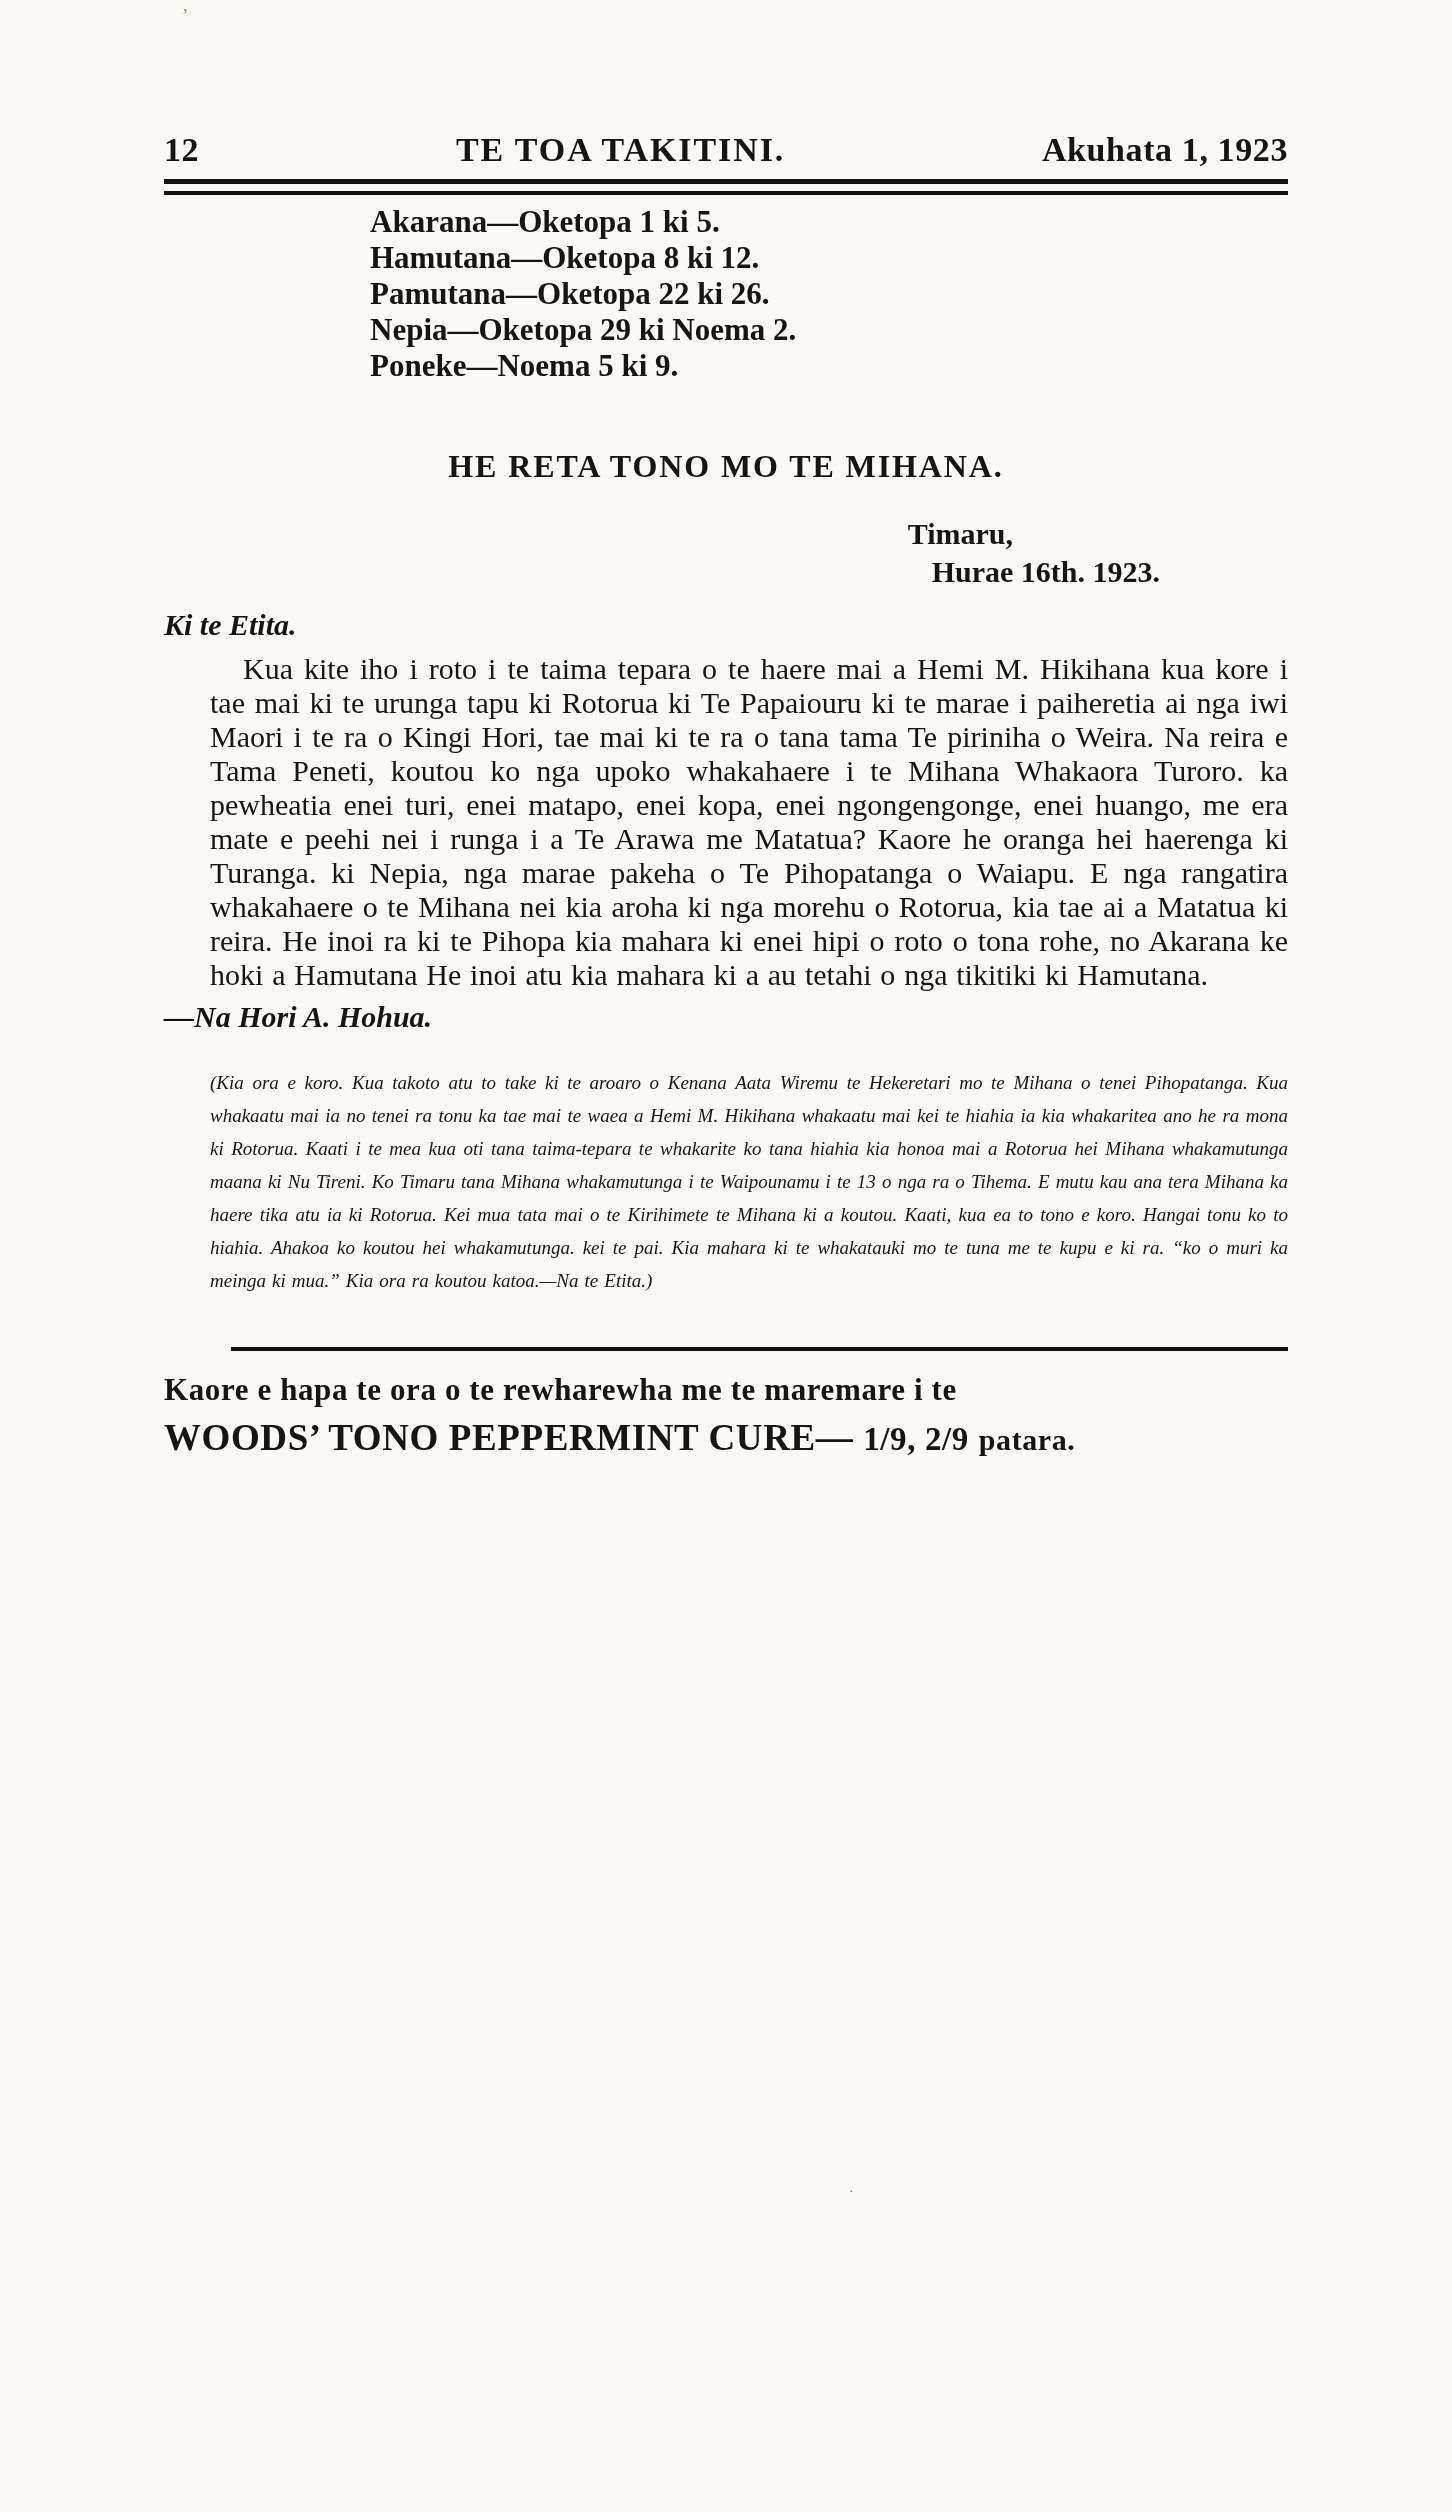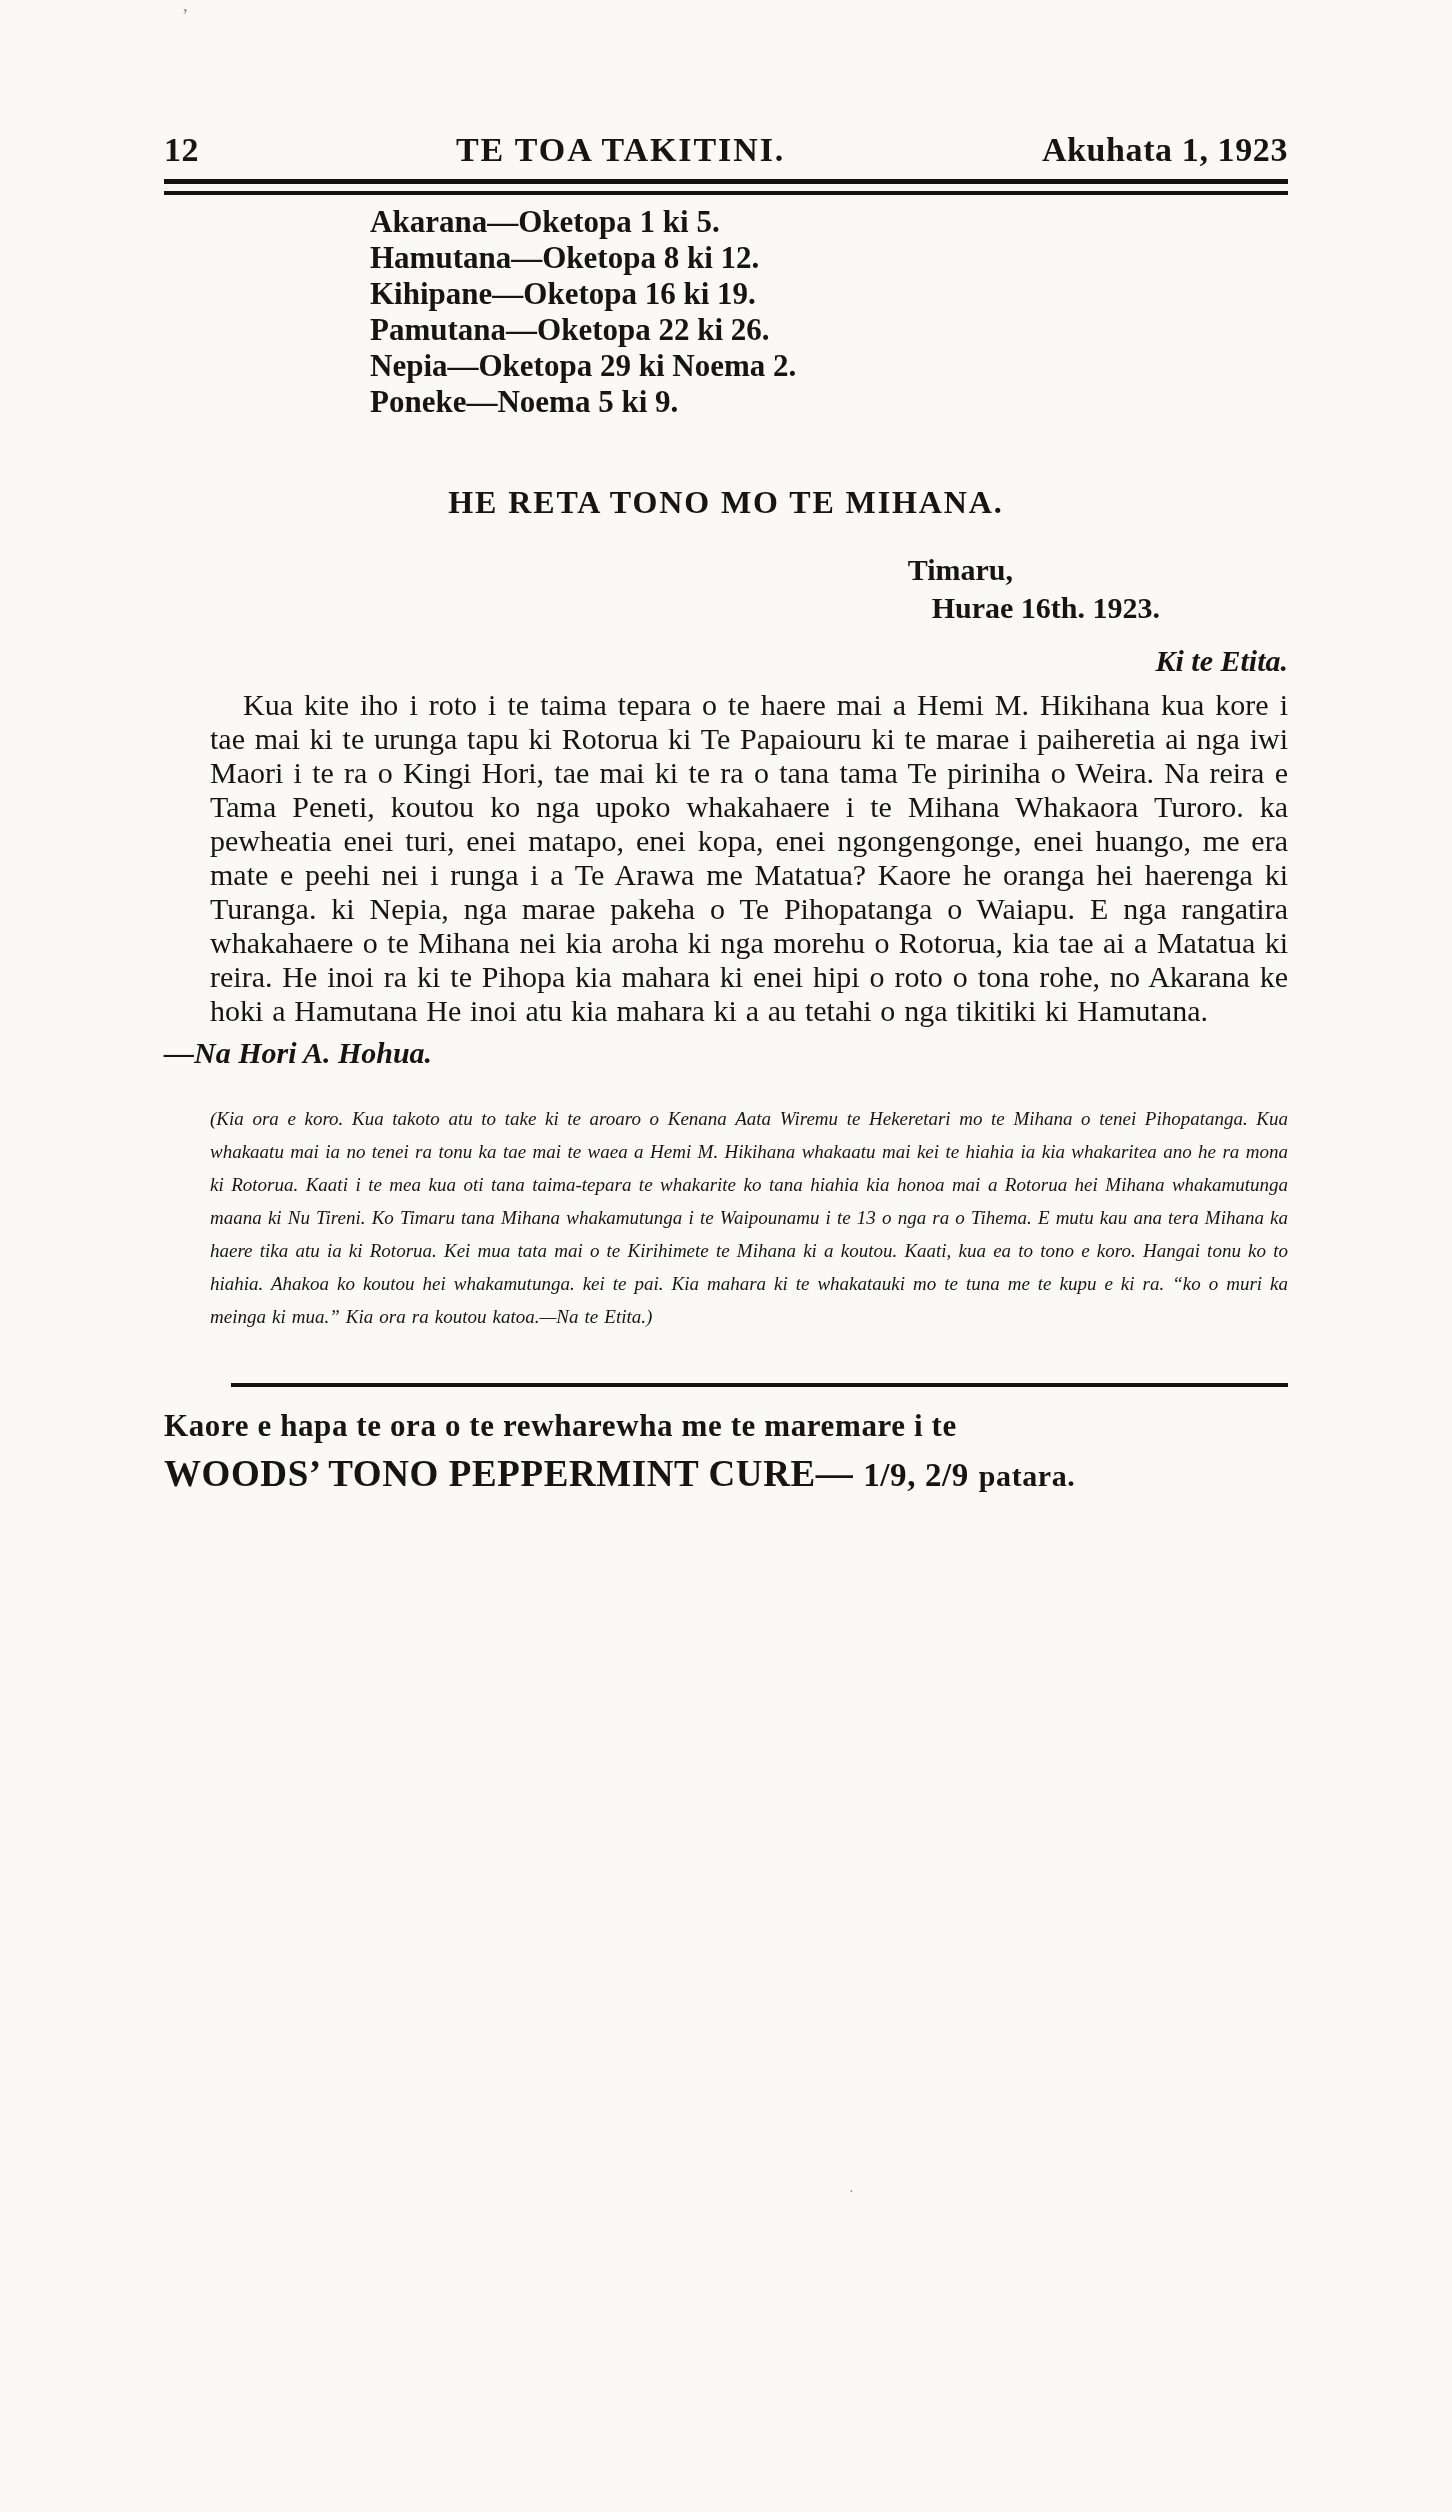--- a/index.html
+++ b/index.html
@@ -64,21 +64,21 @@
   }
   .letter-date {
     margin-top: 4px;
     text-align: right;
     padding-right: 128px;
     font-weight: bold;
     font-size: 30px;
   }
   .salutation {
     margin-top: 19px;
-    text-align: right;
+    text-align: left;
     font-style: italic;
     font-weight: bold;
     font-size: 30px;
   }
   .letter-body {
     margin: 10.2px 0 0 46px;
     font-size: 30px;
     line-height: 34px;
     text-align: justify;
     text-indent: 33px;
@@ -137,21 +137,20 @@
     <span class="header-title">TE TOA TAKITINI.</span>
     <span>Akuhata 1, 1923</span>
   </div>
 
   <div class="double-rule"></div>
 
 
   <div class="schedule">
     <div>Akarana—Oketopa 1 ki 5.</div>
     <div>Hamutana—Oketopa 8 ki 12.</div>
-    <div>Kihipane—Oketopa 16 ki 19.</div>
     <div>Pamutana—Oketopa 22 ki 26.</div>
     <div>Nepia—Oketopa 29 ki Noema 2.</div>
     <div>Poneke—Noema 5 ki 9.</div>
   </div>
 
   <div class="letter-heading">HE RETA TONO MO TE MIHANA.</div>
 
   <div class="letter-place">Timaru,</div>
   <div class="letter-date">Hurae 16th. 1923.</div>
 

